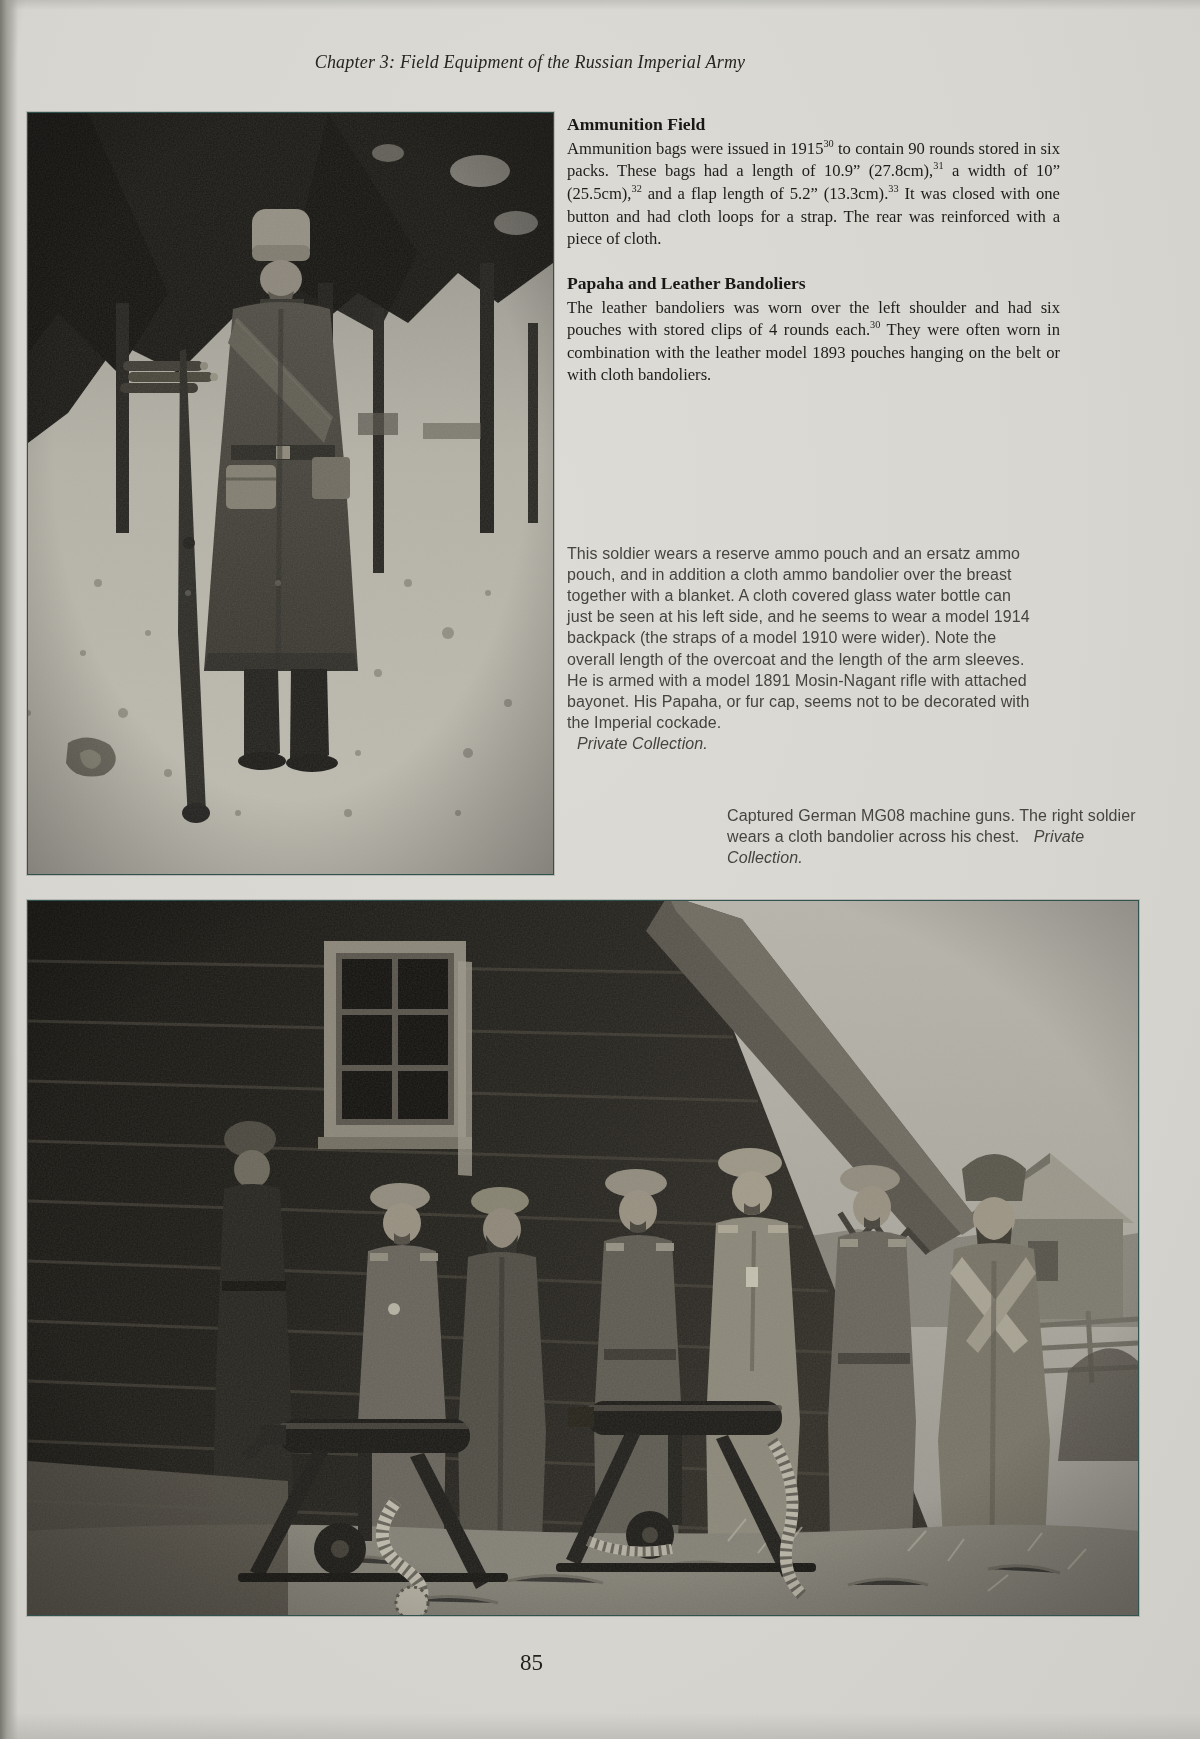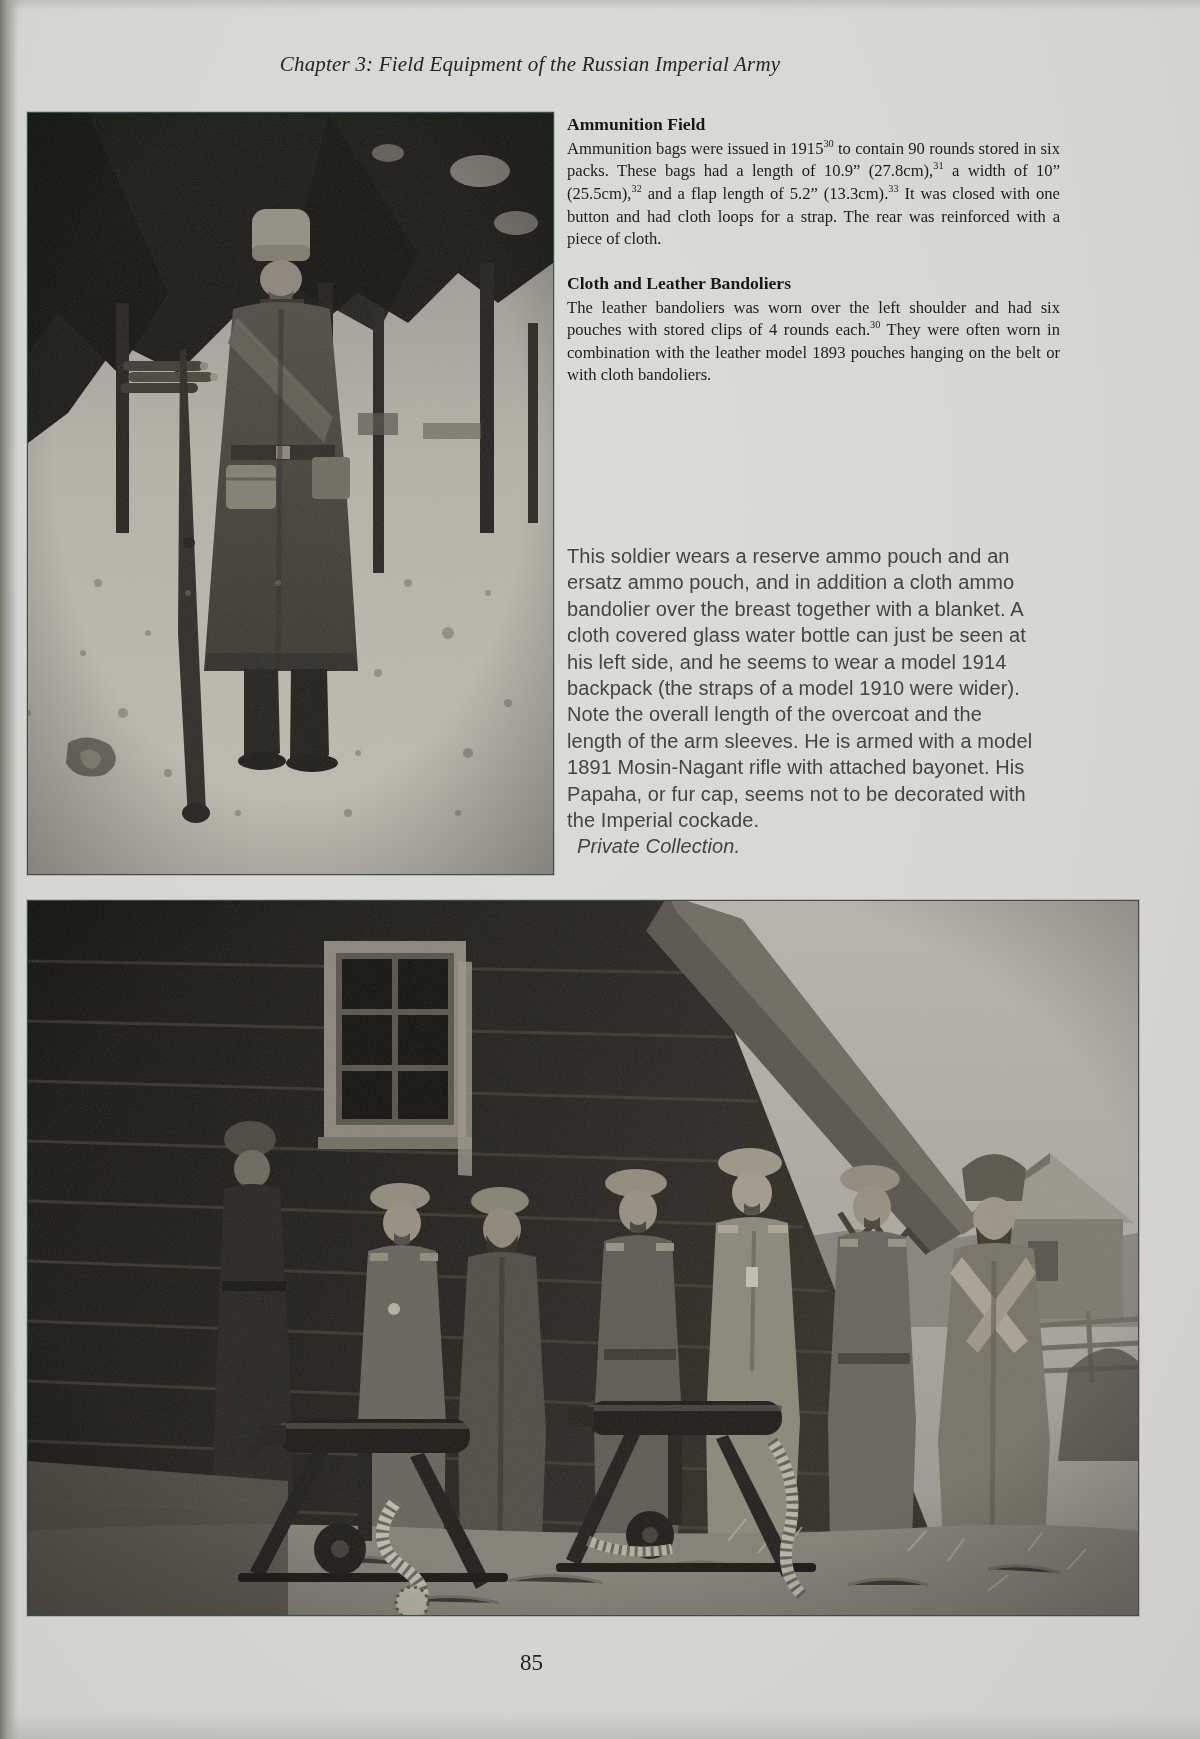--- a/index.html
+++ b/index.html
@@ -15,21 +15,21 @@
     overflow:hidden;
     font-family:"Liberation Serif", serif;
     color:#1e1d1b;
   }
   .binding-edge{
     position:absolute;left:0;top:0;width:18px;height:100%;
     background:linear-gradient(90deg,#77766f 0%,#a3a29b 40%,rgba(0,0,0,0) 100%);
   }
   .chapter-heading{
     position:absolute;left:160px;top:52px;width:740px;
-    text-align:center;font-style:italic;font-size:21px;letter-spacing:0.2px;
+    text-align:center;font-style:italic;font-size:18px;letter-spacing:0.2px;
     color:#262522;
   }
   .photo{
     position:absolute;
     border:1px solid rgba(52,118,114,0.55);
     box-shadow:0 0 0 1px rgba(40,40,38,0.18);
     background:#2a2926;
   }
   .photo svg{display:block;width:100%;height:100%;}
   #photo-soldier{left:27px;top:112px;width:525px;height:761px;}
@@ -41,21 +41,21 @@
   .text-col h3{
     margin:0 0 2px 0;font-size:17.6px;line-height:1.3;font-weight:bold;
     text-align:left;color:#191816;
   }
   .text-col p{margin:0 0 0 0;}
   .section{margin-bottom:21px;}
   sup{font-size:62%;line-height:0;}
   .caption{
     position:absolute;
     font-family:"Liberation Sans", sans-serif;
-    font-size:20px;line-height:1.32;color:#454440;
+    font-size:16px;line-height:1.32;color:#454440;
     letter-spacing:0.1px;
   }
   #caption-soldier{left:567px;top:543px;width:472px;text-align:left;}
   #caption-mg08{left:727px;top:805px;width:420px;text-align:left;}
   .credit{font-style:italic;margin-left:10px;}
   .credit.block{display:block;}
   .page-number{
     position:absolute;left:520px;top:1650px;width:124px;
     text-align:left;font-size:23px;color:#23221f;
   }
@@ -178,30 +178,34 @@
       <rect x="0" y="0" width="525" height="761" fill="url(#vign1)"></rect>
     </svg>
   </figure>
 
   <div class="text-col">
     <div class="section">
       <h3>Ammunition Field</h3>
       <p><span>Ammunition bags were issued in 1915</span><sup>30</sup><span> to contain 90 rounds stored in six packs. These bags had a length of 10.9” (27.8cm),</span><sup>31</sup><span> a width of 10” (25.5cm),</span><sup>32</sup><span> and a flap length of 5.2” (13.3cm).</span><sup>33</sup><span> It was closed with one button and had cloth loops for a strap. The rear was reinforced with a piece of cloth.</span></p>
     </div>
     <div class="section">
-      <h3>Cloth and Leather Bandoliers</h3>
+      <h3>Papaha and Leather Bandoliers</h3>
       <p><span>The leather bandoliers was worn over the left shoulder and had six pouches with stored clips of 4 rounds each.</span><sup>30</sup><span> They were often worn in combination with the leather model 1893 pouches hanging on the belt or with cloth bandoliers.</span></p>
     </div>
   </div>
 
   <div class="caption" id="caption-soldier">
     <span>This soldier wears a reserve ammo pouch and an ersatz ammo pouch, and in addition a cloth ammo bandolier over the breast together with a blanket. A cloth covered glass water bottle can just be seen at his left side, and he seems to wear a model 1914 backpack (the straps of a model 1910 were wider). Note the overall length of the overcoat and the length of the arm sleeves. He is armed with a model 1891 Mosin-Nagant rifle with attached bayonet. His Papaha, or fur cap, seems not to be decorated with the Imperial cockade.</span>
     <span class="credit block">Private Collection.</span>
   </div>
 
+  <div class="caption" id="caption-mg08">
+    <span>Captured German MG08 machine guns. The right soldier wears a cloth bandolier across his chest.</span>
+    <span class="credit">Private Collection.</span>
+  </div>
 
   <figure class="photo" id="photo-mg08" style="margin:0;">
     <svg viewBox="0 0 1110 714" preserveAspectRatio="none">
       <defs>
         <linearGradient id="skyG" x1="0" y1="0" x2="0" y2="1">
           <stop offset="0" stop-color="#b7b4ab"></stop>
           <stop offset="0.55" stop-color="#a8a59c"></stop>
           <stop offset="1" stop-color="#94918a"></stop>
         </linearGradient>
         <linearGradient id="wallG" x1="0" y1="0" x2="1" y2="0.3">

